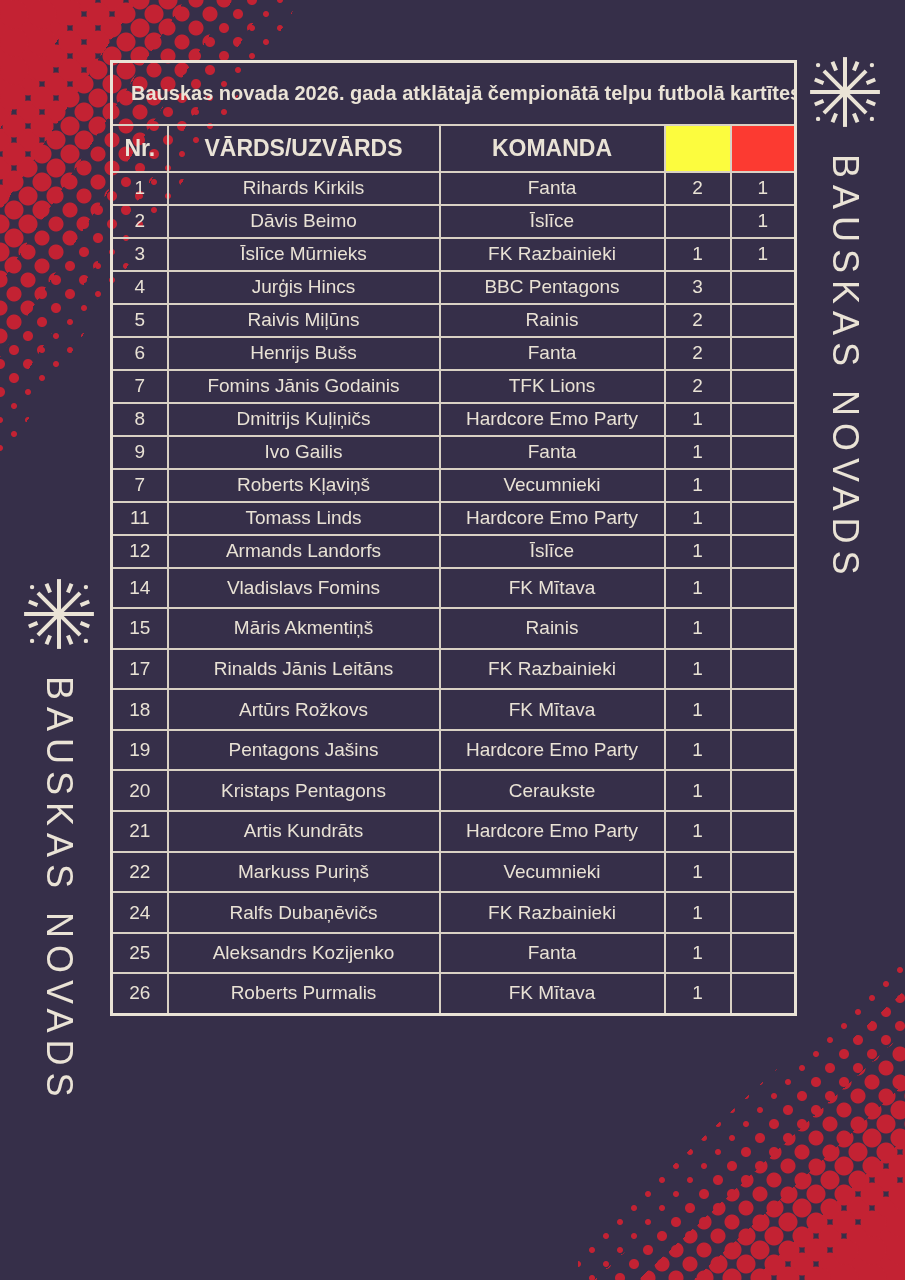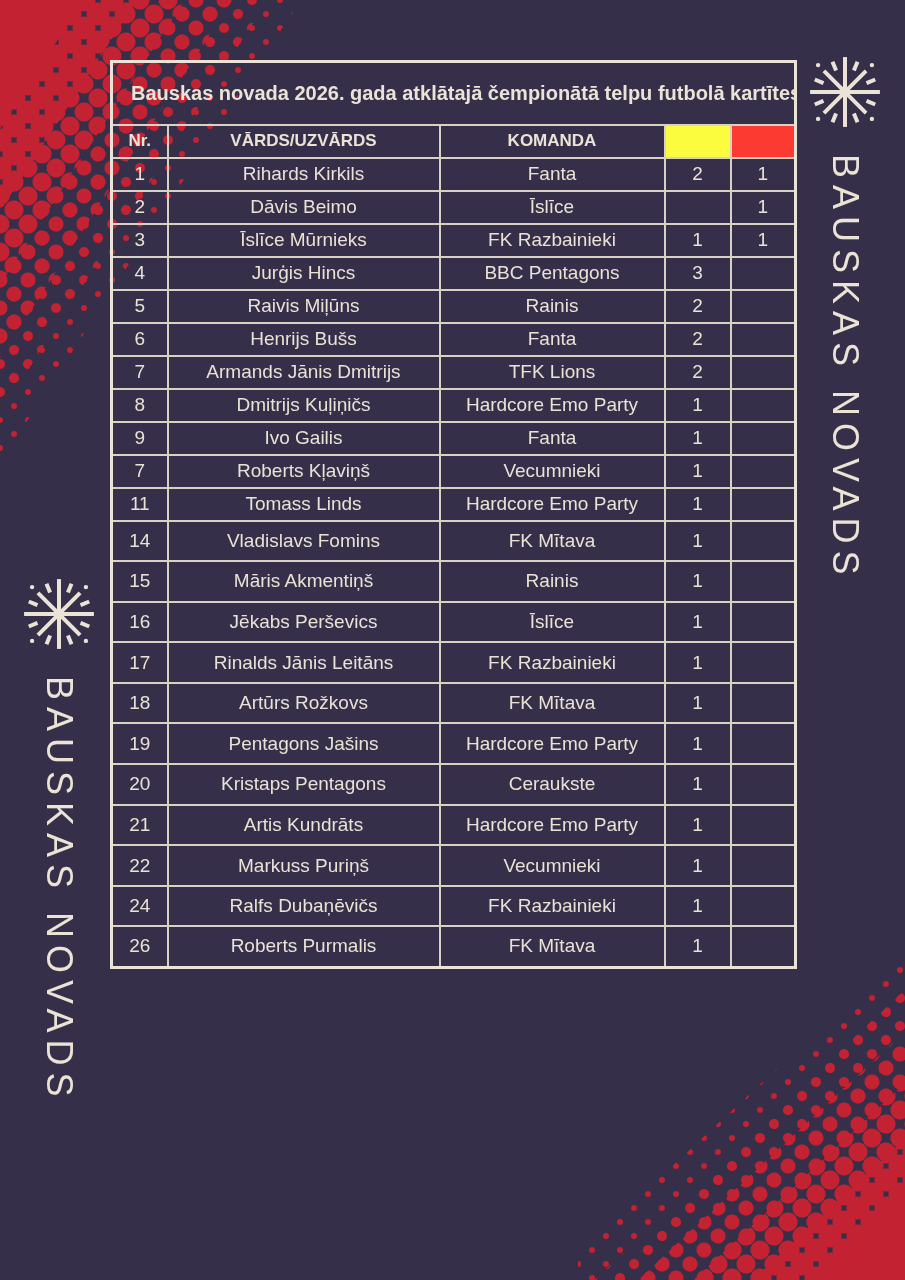--- a/index.html
+++ b/index.html
@@ -59,21 +59,21 @@
   }
   table.cards th, table.cards td{
     border:2px solid var(--border);
     text-align:center; vertical-align:middle;
     overflow:hidden; white-space:nowrap;
   }
   th.title-cell{
     height:63px; font-size:20px; font-weight:bold; line-height:1.5;
     padding:4px 18px; white-space:normal;
   }
-  tr.colhead th{height:33px; font-size:17px; font-weight:bold;}
+  tr.colhead th{height:47px; font-size:23px; font-weight:bold;}
   th.col-yellow{background:var(--yellow);}
   th.col-red{background:var(--red);}
   td{font-size:19px; font-weight:normal; color:#e9e2d5;}
   tr.r-small td{height:33px;}
   tr.r-tall td{height:40.6px;}
 </style>
 </head>
 <body>
 
 <div class="page">
@@ -227,21 +227,21 @@
     <tr class="r-small">
       <td>6</td>
       <td>Henrijs Bušs</td>
       <td>Fanta</td>
       <td>2</td>
       <td></td>
     </tr>
 
     <tr class="r-small">
       <td>7</td>
-      <td>Armands Jānis Dmitrijs</td>
+      <td>Fomins Jānis Godainis</td>
       <td>TFK Lions</td>
       <td>2</td>
       <td></td>
     </tr>
 
     <tr class="r-small">
       <td>8</td>
       <td>Dmitrijs Kuļiņičs</td>
       <td>Hardcore Emo Party</td>
       <td>1</td>
@@ -265,45 +265,45 @@
     </tr>
 
     <tr class="r-small">
       <td>11</td>
       <td>Tomass Linds</td>
       <td>Hardcore Emo Party</td>
       <td>1</td>
       <td></td>
     </tr>
 
+    <tr class="r-small">
+      <td>12</td>
+      <td>Armands Landorfs</td>
+      <td>Īslīce</td>
+      <td>1</td>
+      <td></td>
+    </tr>
 
 
     <tr class="r-tall">
       <td>14</td>
       <td>Vladislavs Fomins</td>
       <td>FK Mītava</td>
       <td>1</td>
       <td></td>
     </tr>
 
     <tr class="r-tall">
       <td>15</td>
       <td>Māris Akmentiņš</td>
       <td>Rainis</td>
       <td>1</td>
       <td></td>
     </tr>
 
-    <tr class="r-tall">
-      <td>16</td>
-      <td>Jēkabs Perševics</td>
-      <td>Īslīce</td>
-      <td>1</td>
-      <td></td>
-    </tr>
 
     <tr class="r-tall">
       <td>17</td>
       <td>Rinalds Jānis Leitāns</td>
       <td>FK Razbainieki</td>
       <td>1</td>
       <td></td>
     </tr>
 
     <tr class="r-tall">
@@ -348,20 +348,27 @@
 
 
     <tr class="r-tall">
       <td>24</td>
       <td>Ralfs Dubaņēvičs</td>
       <td>FK Razbainieki</td>
       <td>1</td>
       <td></td>
     </tr>
 
+    <tr class="r-tall">
+      <td>25</td>
+      <td>Aleksandrs Kozijenko</td>
+      <td>Fanta</td>
+      <td>1</td>
+      <td></td>
+    </tr>
 
     <tr class="r-tall">
       <td>26</td>
       <td>Roberts Purmalis</td>
       <td>FK Mītava</td>
       <td>1</td>
       <td></td>
     </tr>
   </tbody>
   </table>

